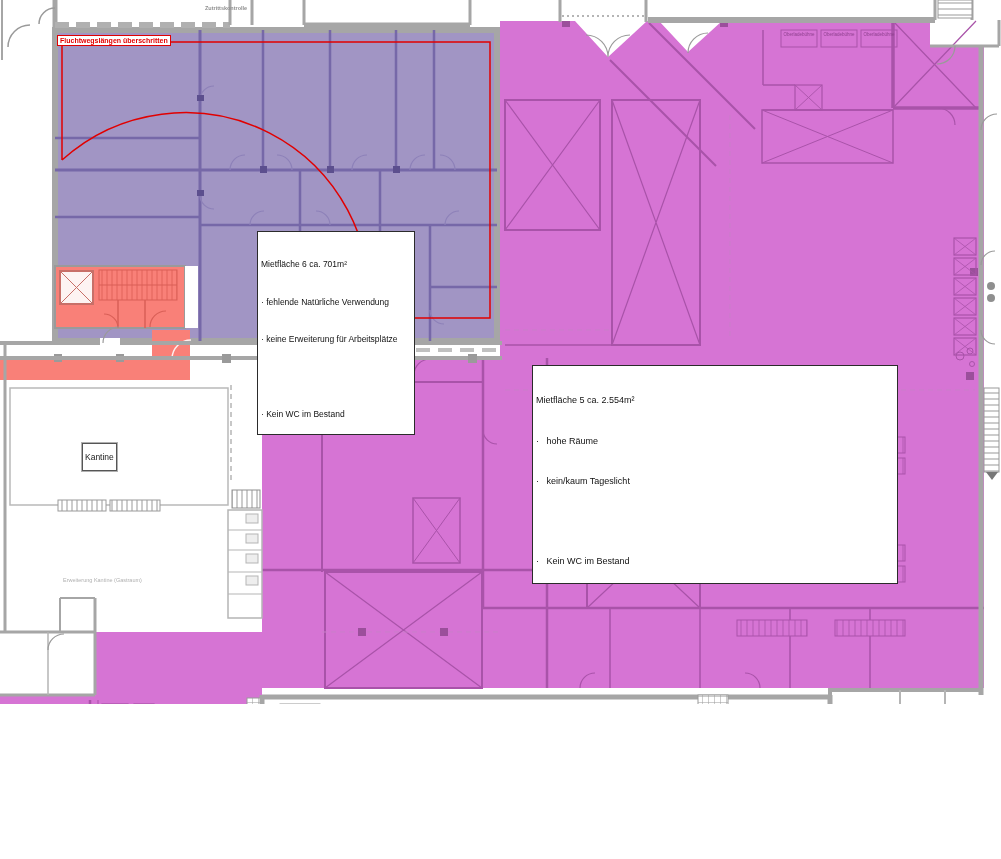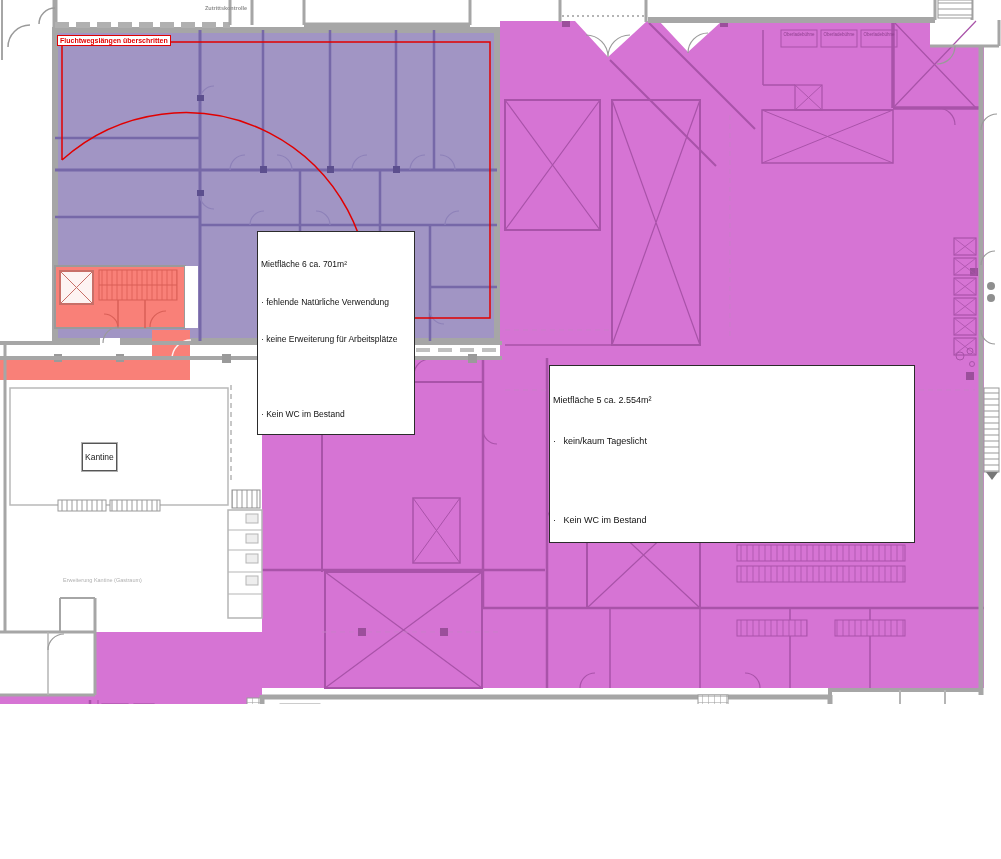--- a/index.html
+++ b/index.html
@@ -3,21 +3,21 @@
 <meta charset="utf-8">
 <style>
   html,body{margin:0;padding:0;background:#fff;}
   #plan{position:relative;width:1001px;height:704px;overflow:hidden;
         font-family:"Liberation Sans",sans-serif;background:#fff;}
   #plan svg{position:absolute;left:0;top:0;}
   .overlay{position:absolute;z-index:5;}
   .ann{background:#fff;border:1px solid #2b2b2b;color:#111;
        font-family:"Liberation Sans",sans-serif;white-space:pre;padding:1px 3px;}
   #ann-m6{left:257px;top:231px;width:150px;font-size:8.5px;line-height:12.5px;}
-  #ann-m5{left:549px;top:365px;width:358px;font-size:9px;line-height:13.5px;}
+  #ann-m5{left:532px;top:365px;width:358px;font-size:9px;line-height:13.5px;}
   .ann-line{min-height:12px;}
   #lbl-fluchtweg{left:57px;top:35px;border:1px solid #e10000;color:#e10000;background:#fff;
        font-size:7px;font-weight:bold;padding:1px 2px;white-space:nowrap;}
   #lbl-kantine{left:82px;top:443px;border:1px solid #555;outline:1px solid #b0b0b0;background:#fff;
        font-size:8.5px;padding:8px 2px;color:#222;}
   #lbl-posthof{left:540px;top:762px;font-size:19px;color:#9b9b9b;letter-spacing:.5px;}
   #lbl-zutritt{left:205px;top:5px;font-size:5.5px;font-weight:bold;color:#8f8f8f;}
   #lbl-erweiterung{left:63px;top:577px;font-size:5.5px;color:#b0b0b0;}
   .dock-label{position:absolute;top:32px;width:36px;text-align:center;font-size:4.5px;
        color:#8d3f8d;white-space:nowrap;overflow:hidden;z-index:5;}
@@ -322,20 +322,21 @@
 <div class="overlay ann" id="ann-m6">
   <div class="ann-line">Mietfläche 6 ca. 701m²</div>
   <div class="ann-line">· fehlende Natürliche Verwendung</div>
   <div class="ann-line">· keine Erweiterung für Arbeitsplätze</div>
   <div class="ann-line"></div>
   <div class="ann-line">· Kein WC im Bestand</div>
 </div>
 
 <div class="overlay ann" id="ann-m5">
   <div class="ann-line">Mietfläche 5 ca. 2.554m²</div>
+  <div class="ann-line">·   hohe Räume</div>
   <div class="ann-line">·   kein/kaum Tageslicht</div>
   <div class="ann-line"></div>
   <div class="ann-line">·   Kein WC im Bestand</div>
 </div>
 
 <div class="overlay" id="lbl-kantine">Kantine</div>
 <div class="overlay" id="lbl-posthof">Nutzung</div>
 <div class="overlay" id="lbl-zutritt">Zutrittskontrolle</div>
 <div class="overlay" id="lbl-erweiterung">Erweiterung Kantine (Gastraum)</div>
 <span class="dock-label" id="dock1">Oberladebühne</span>

